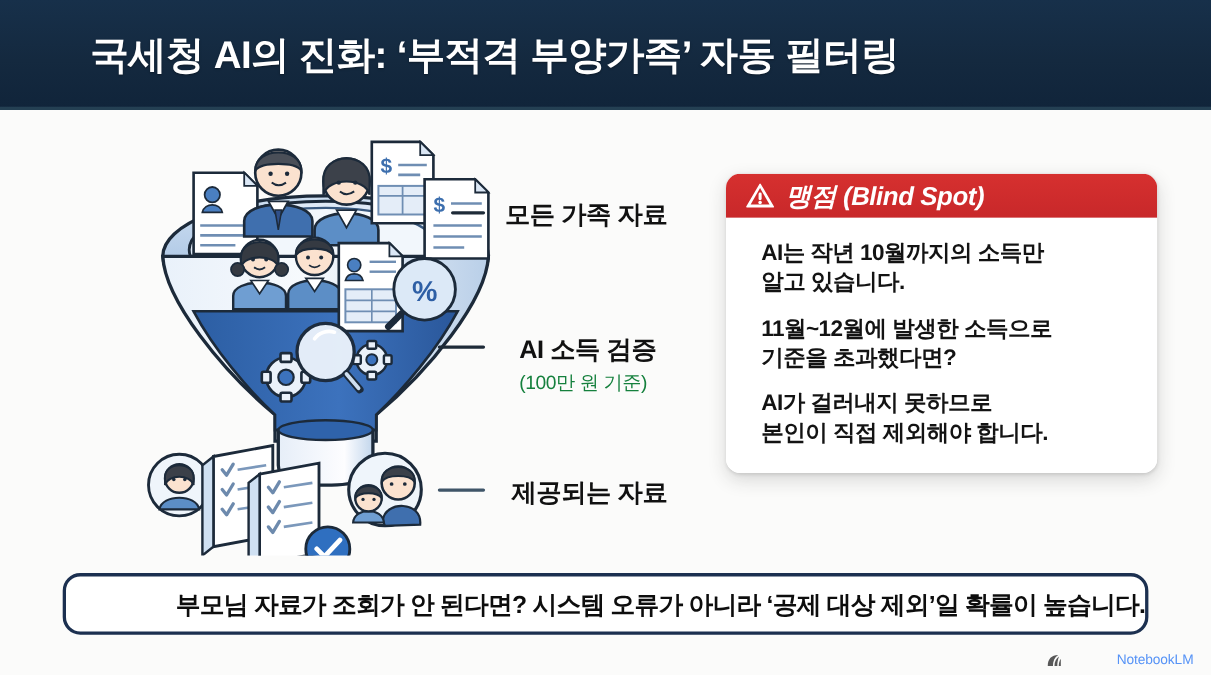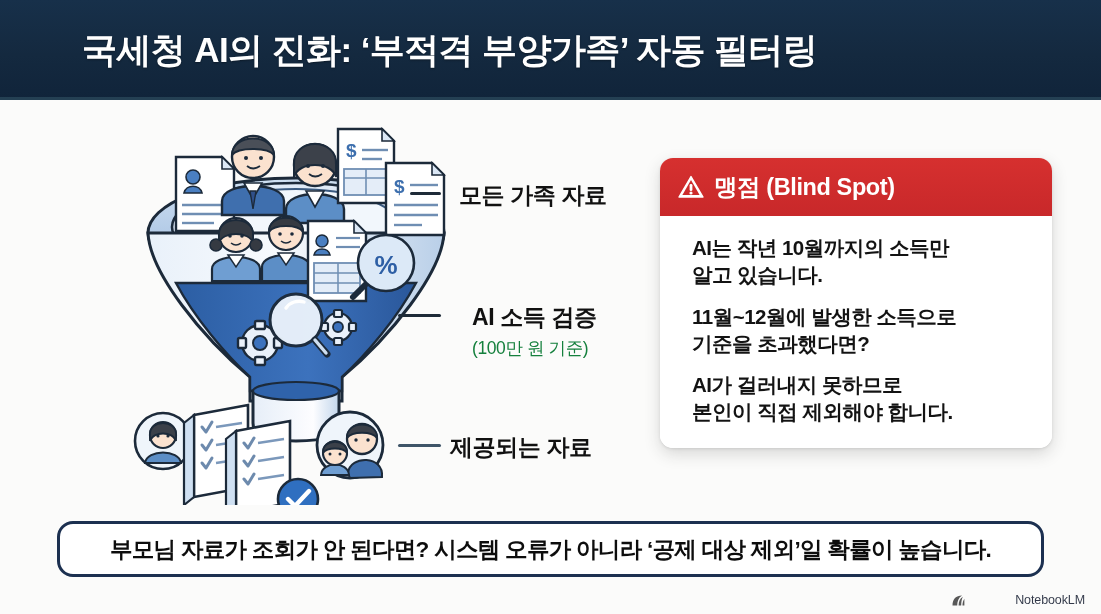--- a/index.html
+++ b/index.html
@@ -70,21 +70,21 @@
   .funnel-label .lbl-sub {
     font-size: 17.5px;
     font-weight: normal;
     letter-spacing: -0.4px;
     display: block;
     margin-top: 3px;
     color: #15803d;
   }
   #label-all-family { left: 447px; top: 180px; margin-left: 12px; }
   #label-ai-verify  { left: 472px; top: 302px; }
-  #label-provided   { left: 450px; top: 432px; }
+  #label-provided   { left: 465px; top: 432px; }
 
   .connector {
     position: absolute;
     height: 3px;
     background: #1e2b38;
     border-radius: 2px;
   }
   #connector-1 { left: 410px; top: 192px;  width: 31px; }
   #connector-2 { left: 398px; top: 314px;  width: 43px; }
   #connector-3 { left: 398px; top: 444px;  width: 43px;
@@ -96,25 +96,26 @@
     left: 660px;
     top: 158px;
     width: 392px;
     border-radius: 13px;
     background: #ffffff;
     box-shadow: 0 6px 16px rgba(40,40,40,.17), 0 1px 3px rgba(0,0,0,.10);
     overflow: hidden;
   }
   #alert-header {
     background: linear-gradient(180deg, #d6302f 0%, #c8282a 100%);
-    height: 58px;
+    height: 40px;
     display: flex;
     align-items: center;
     padding-left: 18px;
     box-sizing: border-box;
+    font-style: italic;
   }
   #alert-warning-icon {
     width: 26px; height: 24px;
     flex: 0 0 auto;
     margin-right: 10px;
     display: block;
   }
   #alert-title {
     color: #ffffff;
     font-size: 23.5px;
@@ -143,21 +144,21 @@
     left: 57px;
     top: 521px;
     width: 987px;
     height: 56px;
     box-sizing: border-box;
     border: 3px solid #1c3050;
     border-radius: 16px;
     background: #ffffff;
     display: flex;
     align-items: center;
-    justify-content: center;
+    justify-content: flex-end;
   }
   #bottom-banner-text {
     font-size: 22.5px;
     font-weight: bold;
     color: #0d0d0d;
     letter-spacing: -0.7px;
     white-space: nowrap;
   }
 
   
@@ -166,21 +167,21 @@
     right: 16px;
     bottom: 7px;
     display: flex;
     align-items: center;
     gap: 5px;
     opacity: .85;
   }
   #watermark-icon { display: block; }
   #watermark-text {
     font-size: 12.5px;
-    color: #0f172a;
+    color: #3b82f6;
     letter-spacing: -0.1px;
     margin-left: 44px;
   }
 </style>
 </head>
 <body>
 
 <div id="header-bar">
   <div id="page-title">국세청 AI의 진화: ‘부적격 부양가족’ 자동 필터링</div>
 </div>

